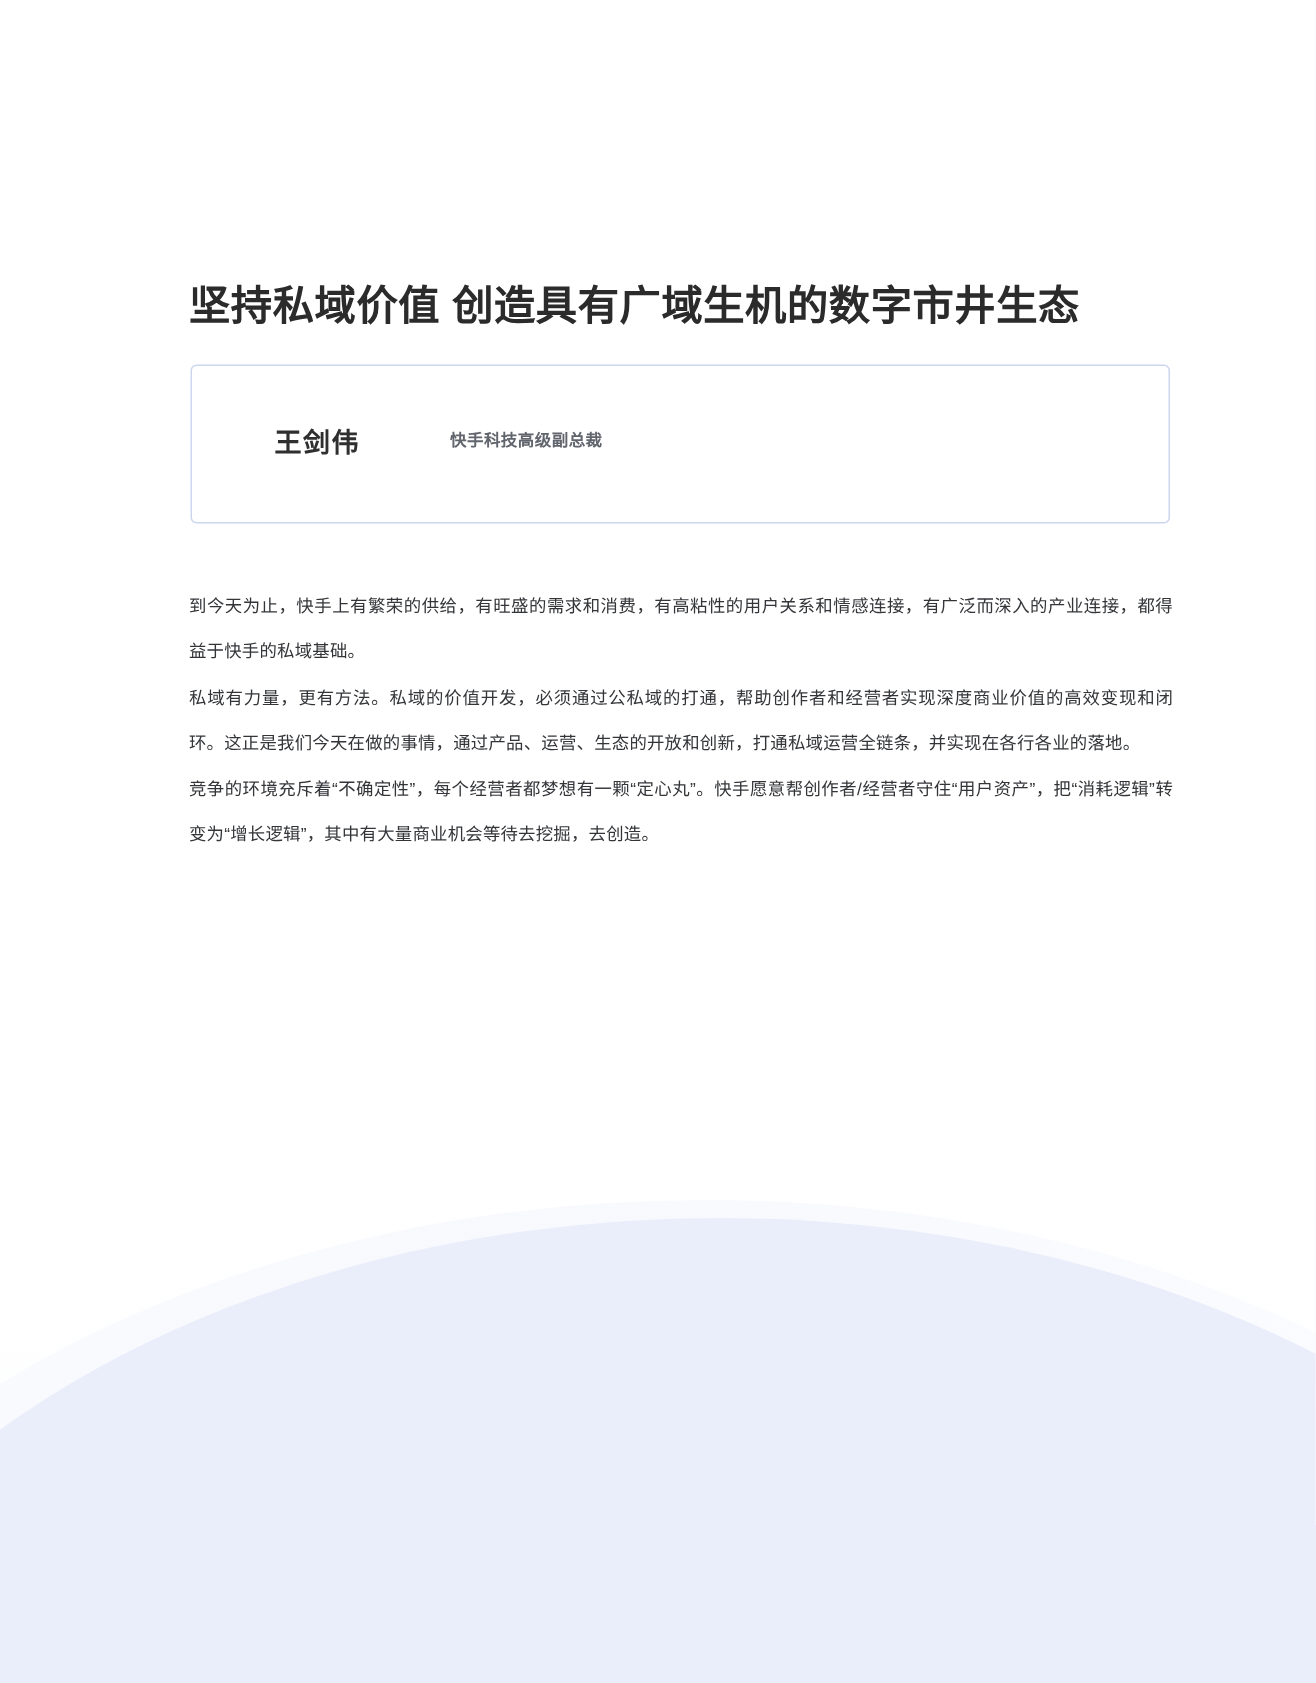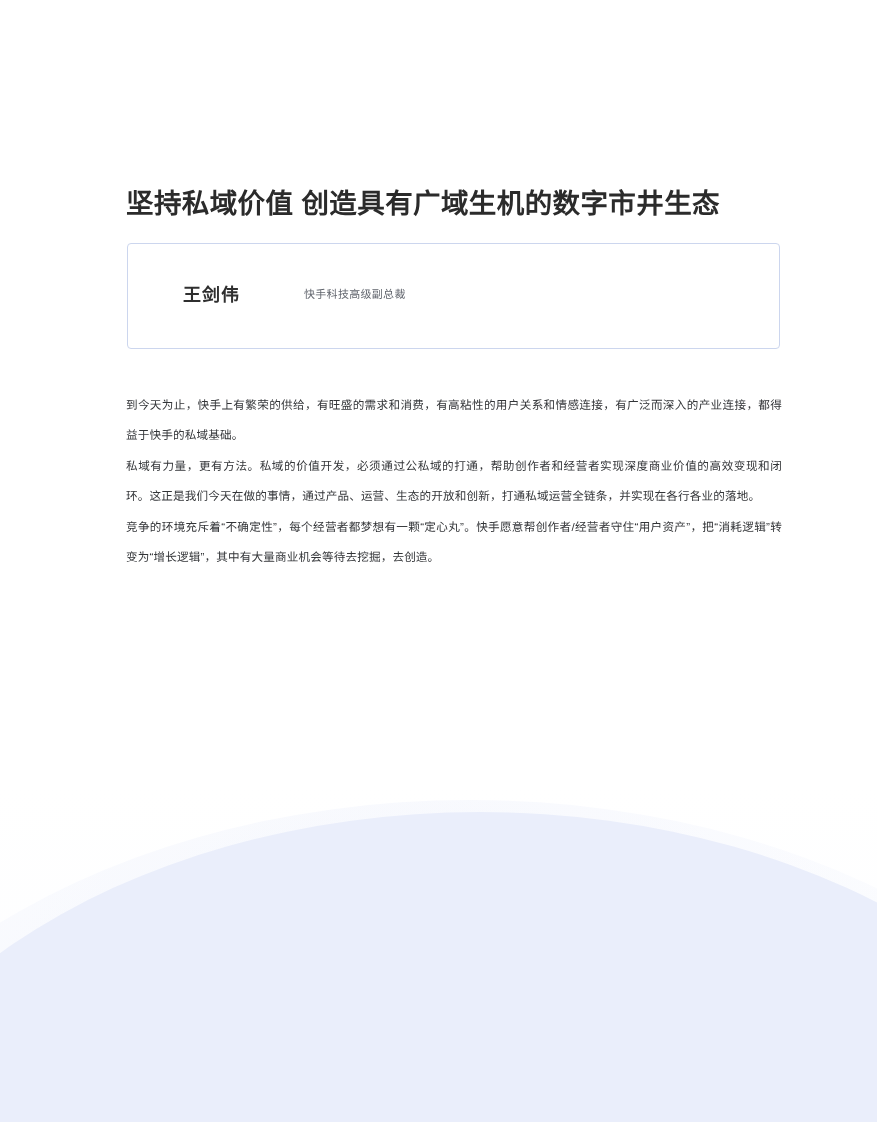--- a/index.html
+++ b/index.html
@@ -75,32 +75,33 @@
     border: 1px solid #ccd6ee;
     border-radius: 4px;
     background: #ffffff;
   }
   .author-row {
     position: absolute;
     left: 55px;
     top: 39px;
     display: flex;
     align-items: center;
+    gap: 16px;
   }
   .author-name {
     font-size: 18px;
     font-weight: 700;
     color: #2f2f2f;
     letter-spacing: 1px;
     line-height: 24px;
   }
   .author-role {
-    margin-left: 64px;
+    margin-left: 44px;
     font-size: 11px;
-    font-weight: 400;
+    font-weight: 700;
     color: #61656d;
     letter-spacing: 0.3px;
     line-height: 24px;
     position: relative;
     top: -1px;
   }
 
   
   .article-body {
     position: absolute;

